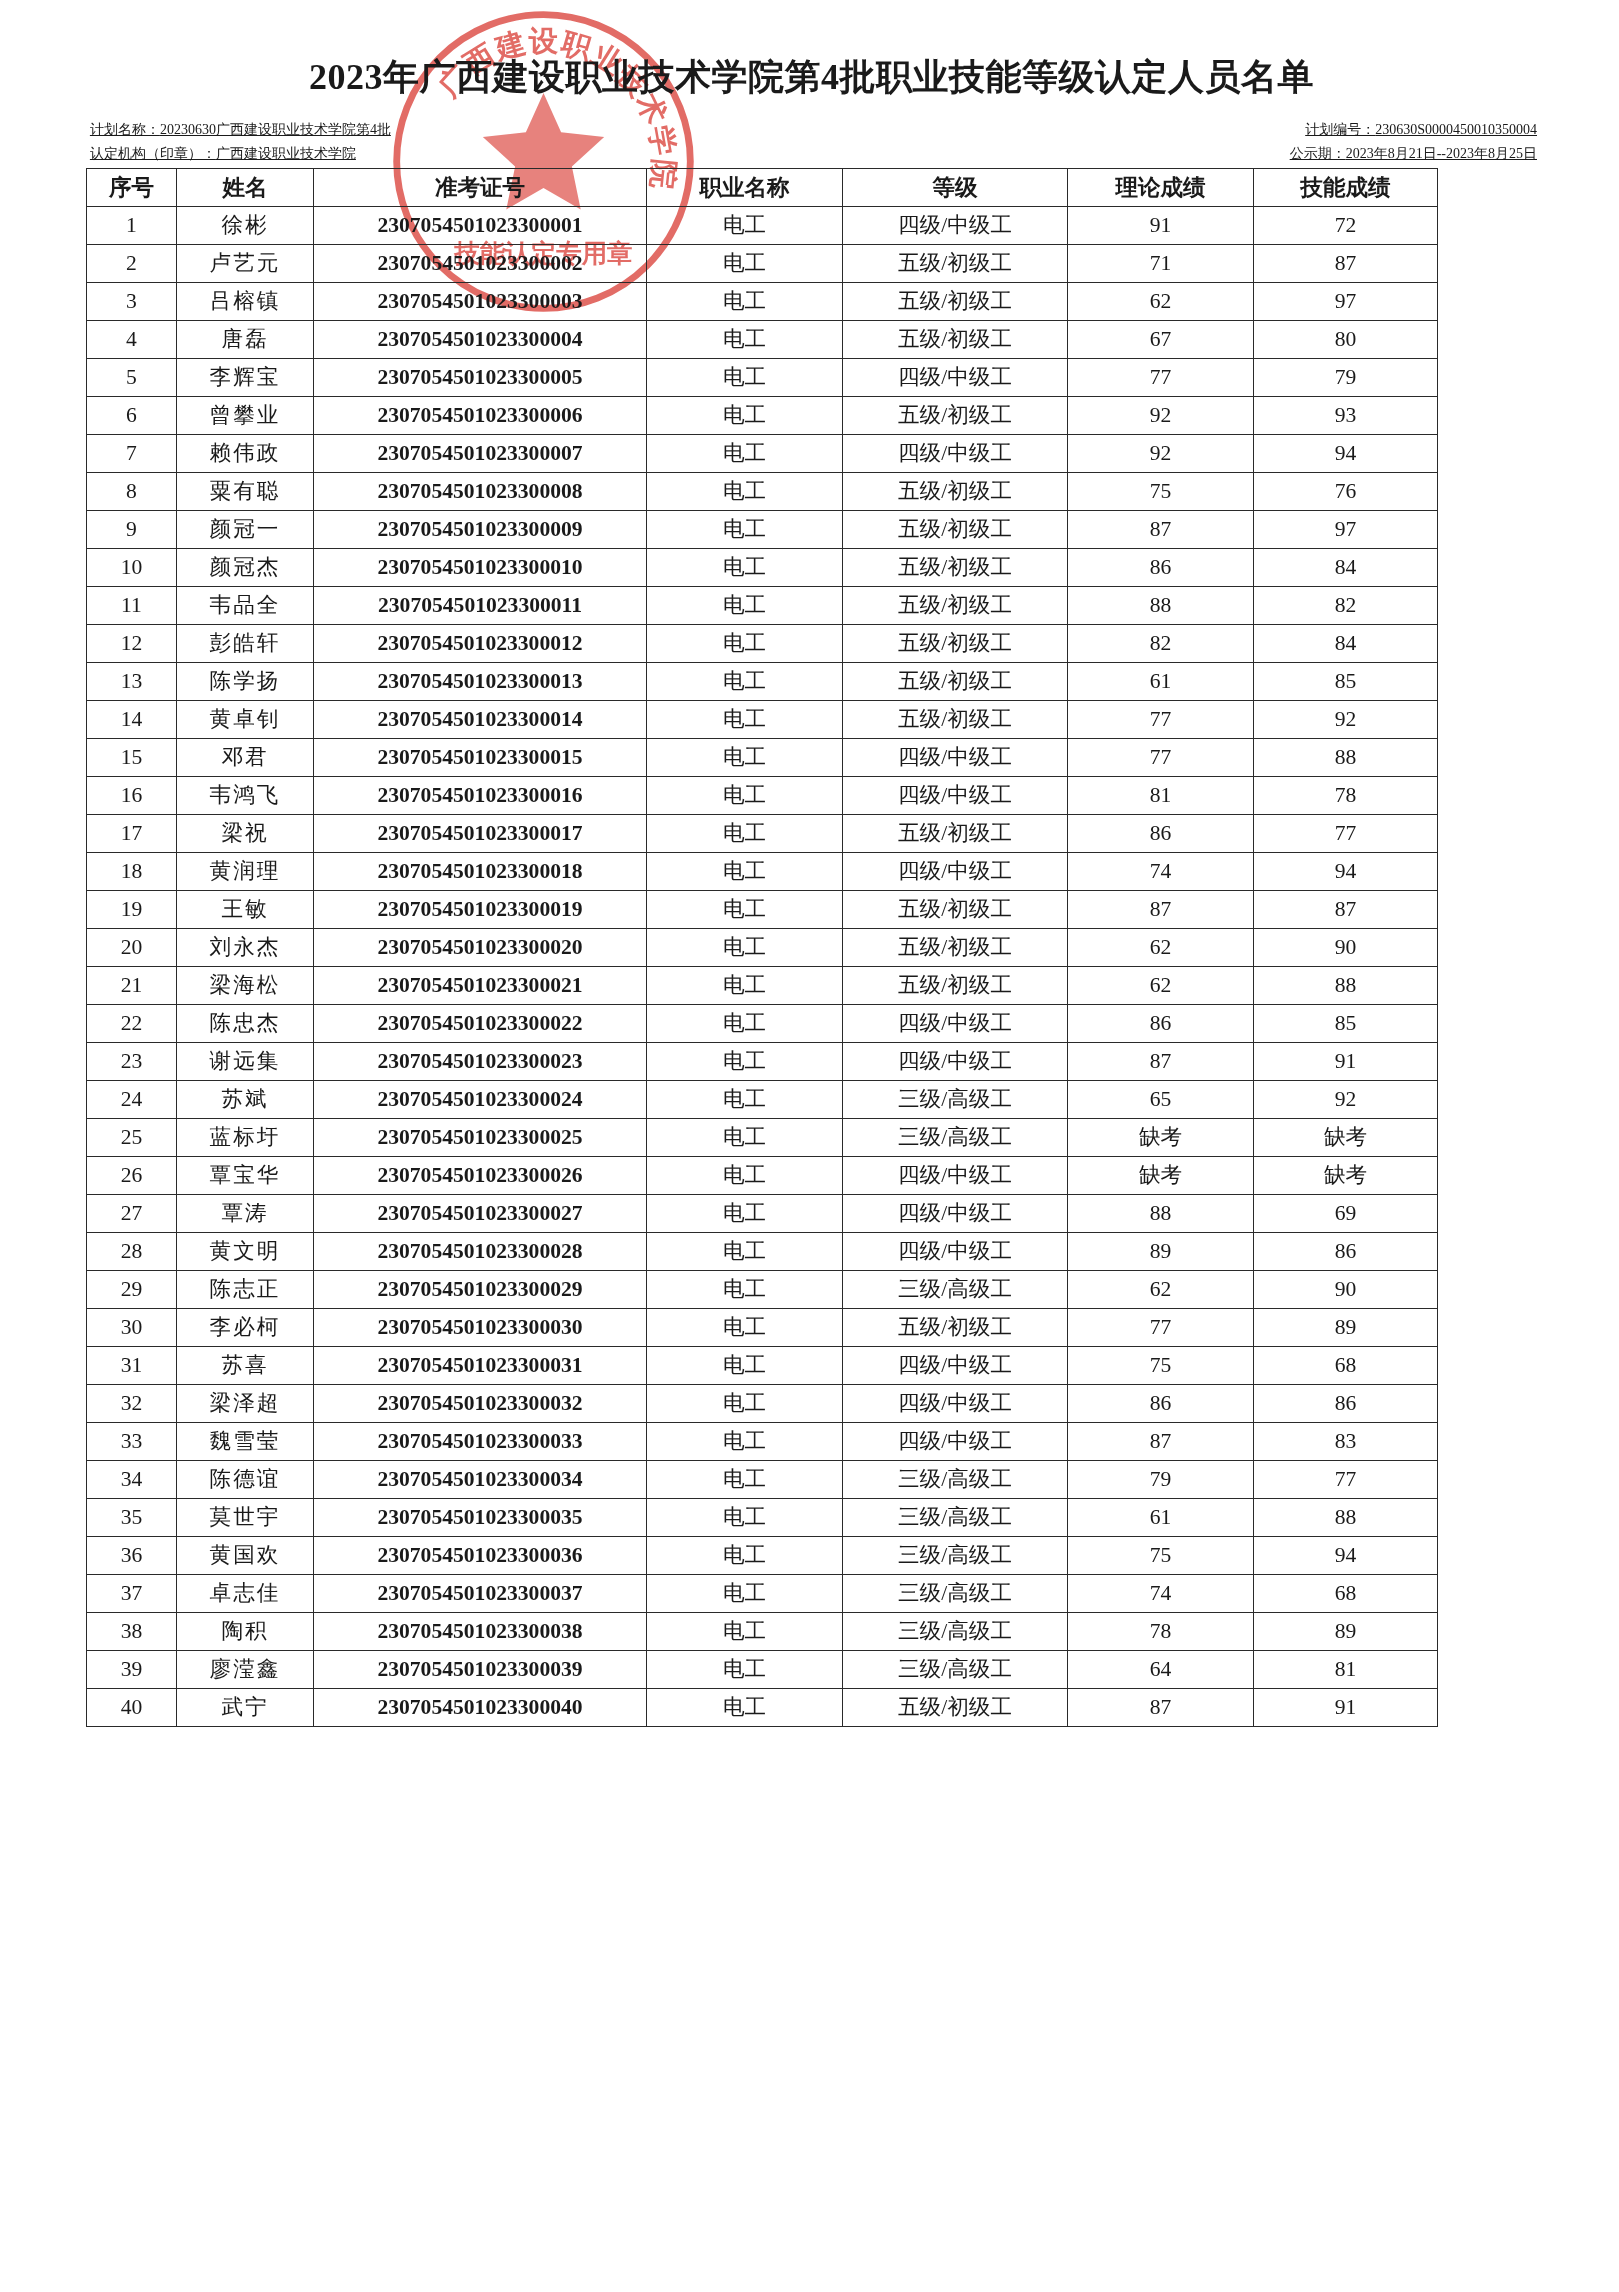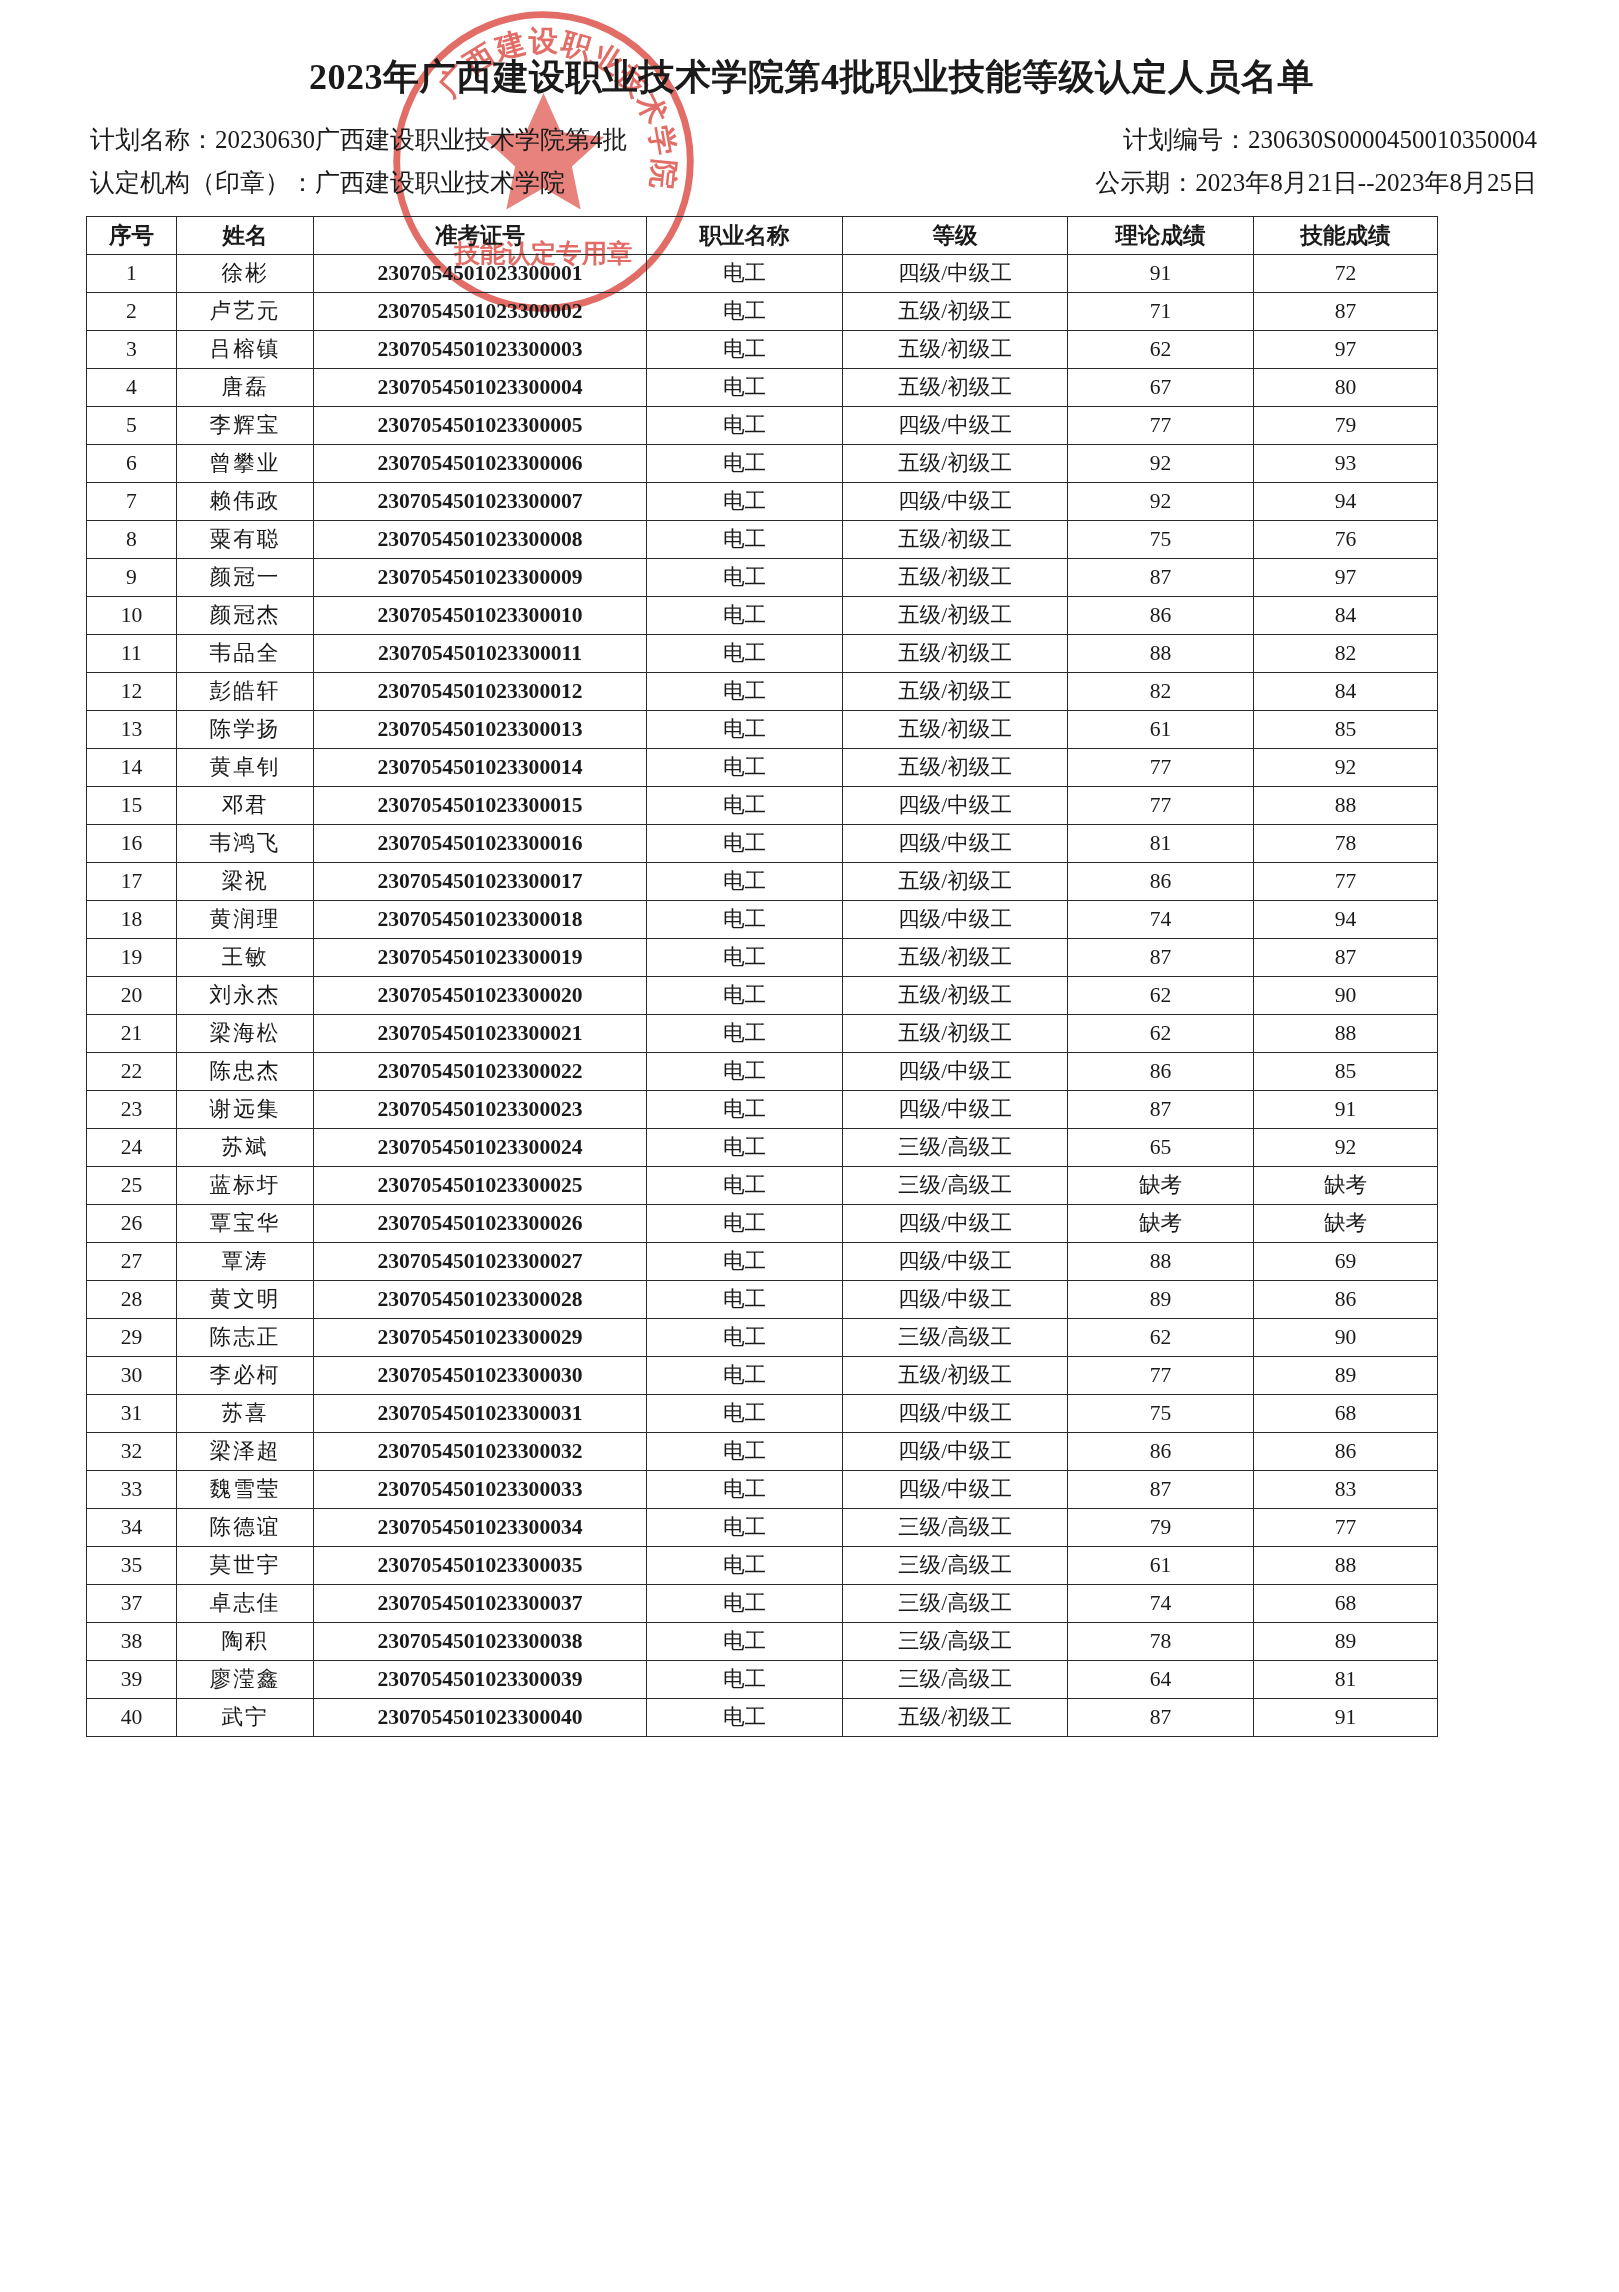--- a/index.html
+++ b/index.html
@@ -35,24 +35,25 @@
   }
   .doc-title {
     font-size: 36px;
     font-weight: bold;
     text-align: center;
     letter-spacing: 0.5px;
     margin: 5.9px 0 15.7px 0;
     white-space: nowrap;
   }
   .meta {
-    font-size: 25px;
+    font-size: 14px;
     line-height: 1.75;
-    margin-bottom: 11px;
+    margin-bottom: 1px;
     margin-left: 3.9px;
+    text-decoration: underline;
   }
   .meta-row {
     display: flex;
   }
   .meta-left {
     width: 784px;
   }
   .meta-right {
     flex: 1;
     text-align: right;
@@ -484,20 +485,29 @@
           <tr>
             <td>35</td>
             <td class="cell-name">莫世宇</td>
             <td class="cell-ticket">2307054501023300035</td>
             <td>电工</td>
             <td>三级/高级工</td>
             <td>61</td>
             <td>88</td>
           </tr>
           <tr>
+            <td>36</td>
+            <td class="cell-name">黄国欢</td>
+            <td class="cell-ticket">2307054501023300036</td>
+            <td>电工</td>
+            <td>三级/高级工</td>
+            <td>75</td>
+            <td>94</td>
+          </tr>
+          <tr>
             <td>37</td>
             <td class="cell-name">卓志佳</td>
             <td class="cell-ticket">2307054501023300037</td>
             <td>电工</td>
             <td>三级/高级工</td>
             <td>74</td>
             <td>68</td>
           </tr>
           <tr>
             <td>38</td>

